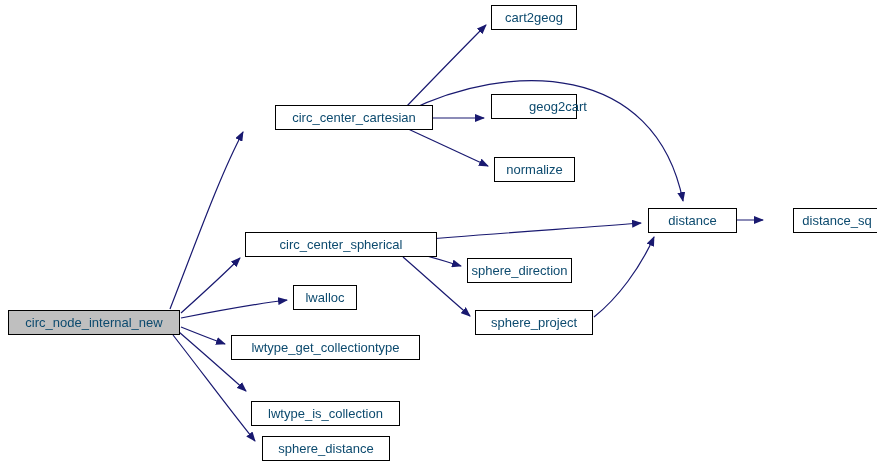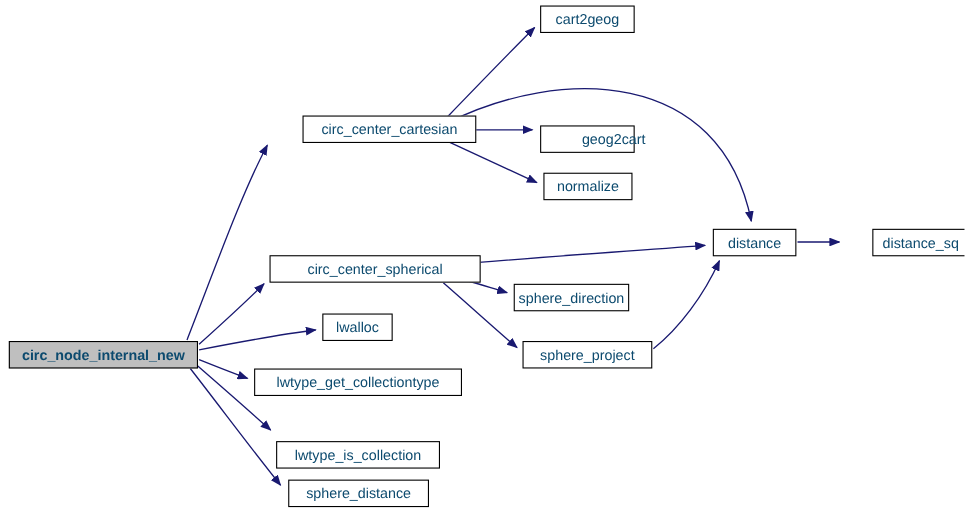--- a/index.html
+++ b/index.html
@@ -26,21 +26,20 @@
     color:#0c4a6e;
     font-size:13px;
     line-height:23px;
     text-align:center;
     white-space:nowrap;
     cursor:pointer;
   }
   .node.highlighted{
     background:var(--highlight-fill,#bfbfbf);
     cursor:default;
-    font-weight:bold;
   }
 </style>
 </head>
 <body>
 
 <div class="canvas">
 
   <svg class="edges" width="877" height="468" viewBox="0 0 877 468" xmlns="http://www.w3.org/2000/svg">
     <defs>
       <marker id="arrow" markerWidth="10" markerHeight="8" refX="9" refY="4" orient="auto" markerUnits="userSpaceOnUse">
@@ -63,25 +62,25 @@
     <path class="edge" d="M 594,317 C 618,298 640,268 654,237" marker-end="url(#arrow)"></path>
     <path class="edge" d="M 725,220 L 763,220" marker-end="url(#arrow)"></path>
   </svg>
 
   <div class="node highlighted" style="left:8px;top:310px;width:172px;height:25px;">circ_node_internal_new</div>
 
   <div class="node" style="left:247px;top:105px;width:158px;height:25px;margin-left:28px;">circ_center_cartesian</div>
 
   <div class="node" style="left:491px;top:5px;width:86px;height:25px;">cart2geog</div>
 
-  <div class="node" style="left:491px;top:114px;width:86px;height:25px;padding-left:37px;">geog2cart</div>
+  <div class="node" style="left:491px;top:94px;width:86px;height:25px;padding-left:37px;">geog2cart</div>
 
   <div class="node" style="left:494px;top:157px;width:81px;height:25px;">normalize</div>
 
-  <div class="node" style="left:648px;top:208px;width:76px;height:25px;">distance</div>
+  <div class="node" style="left:648px;top:208px;width:89px;height:25px;">distance</div>
 
   <div class="node" style="left:793px;top:208px;width:88px;height:25px;">distance_sq</div>
 
   <div class="node" style="left:245px;top:232px;width:192px;height:25px;">circ_center_spherical</div>
 
   <div class="node" style="left:467px;top:258px;width:105px;height:25px;">sphere_direction</div>
 
   <div class="node" style="left:475px;top:310px;width:118px;height:25px;">sphere_project</div>
 
   <div class="node" style="left:293px;top:285px;width:64px;height:25px;">lwalloc</div>

